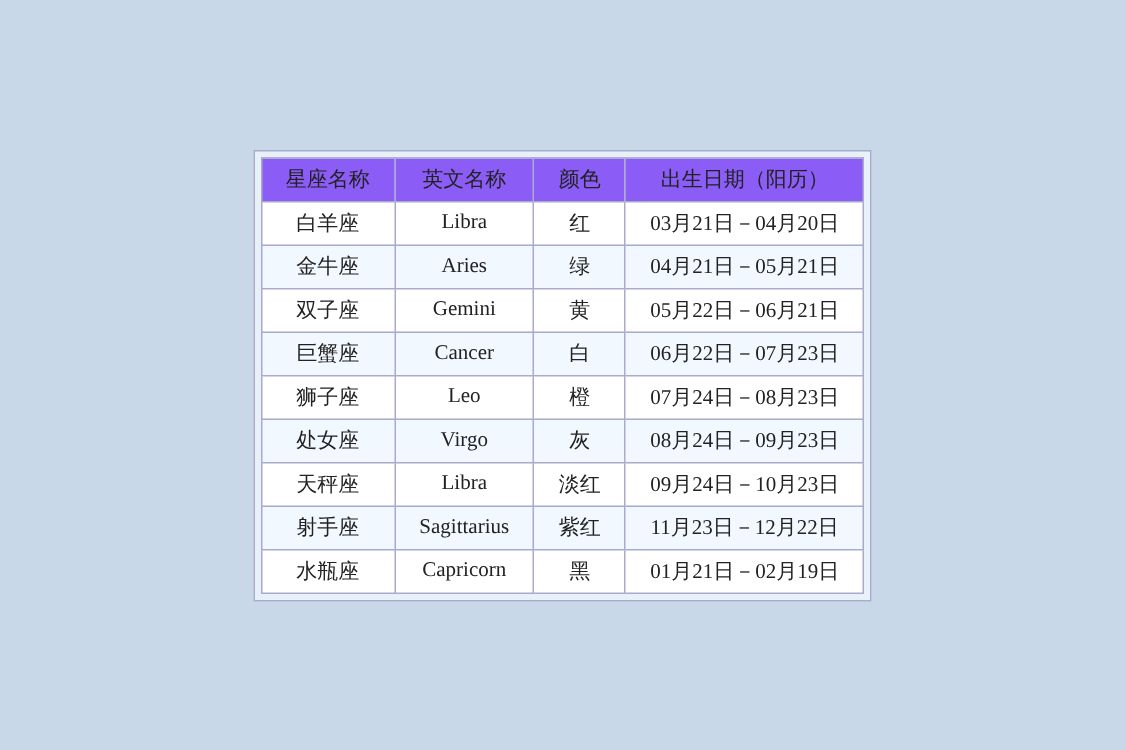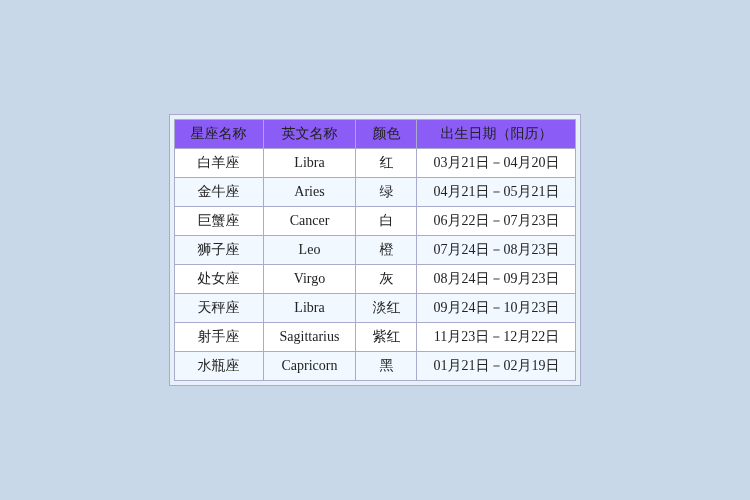--- a/index.html
+++ b/index.html
@@ -64,20 +64,26 @@
           <td>红</td>
           <td>03月21日－04月20日</td>
         </tr>
         <tr>
           <td>金牛座</td>
           <td>Aries</td>
           <td>绿</td>
           <td>04月21日－05月21日</td>
         </tr>
         <tr>
+          <td>双子座</td>
+          <td>Gemini</td>
+          <td>黄</td>
+          <td>05月22日－06月21日</td>
+        </tr>
+        <tr>
           <td>巨蟹座</td>
           <td>Cancer</td>
           <td>白</td>
           <td>06月22日－07月23日</td>
         </tr>
         <tr>
           <td>狮子座</td>
           <td>Leo</td>
           <td>橙</td>
           <td>07月24日－08月23日</td>

